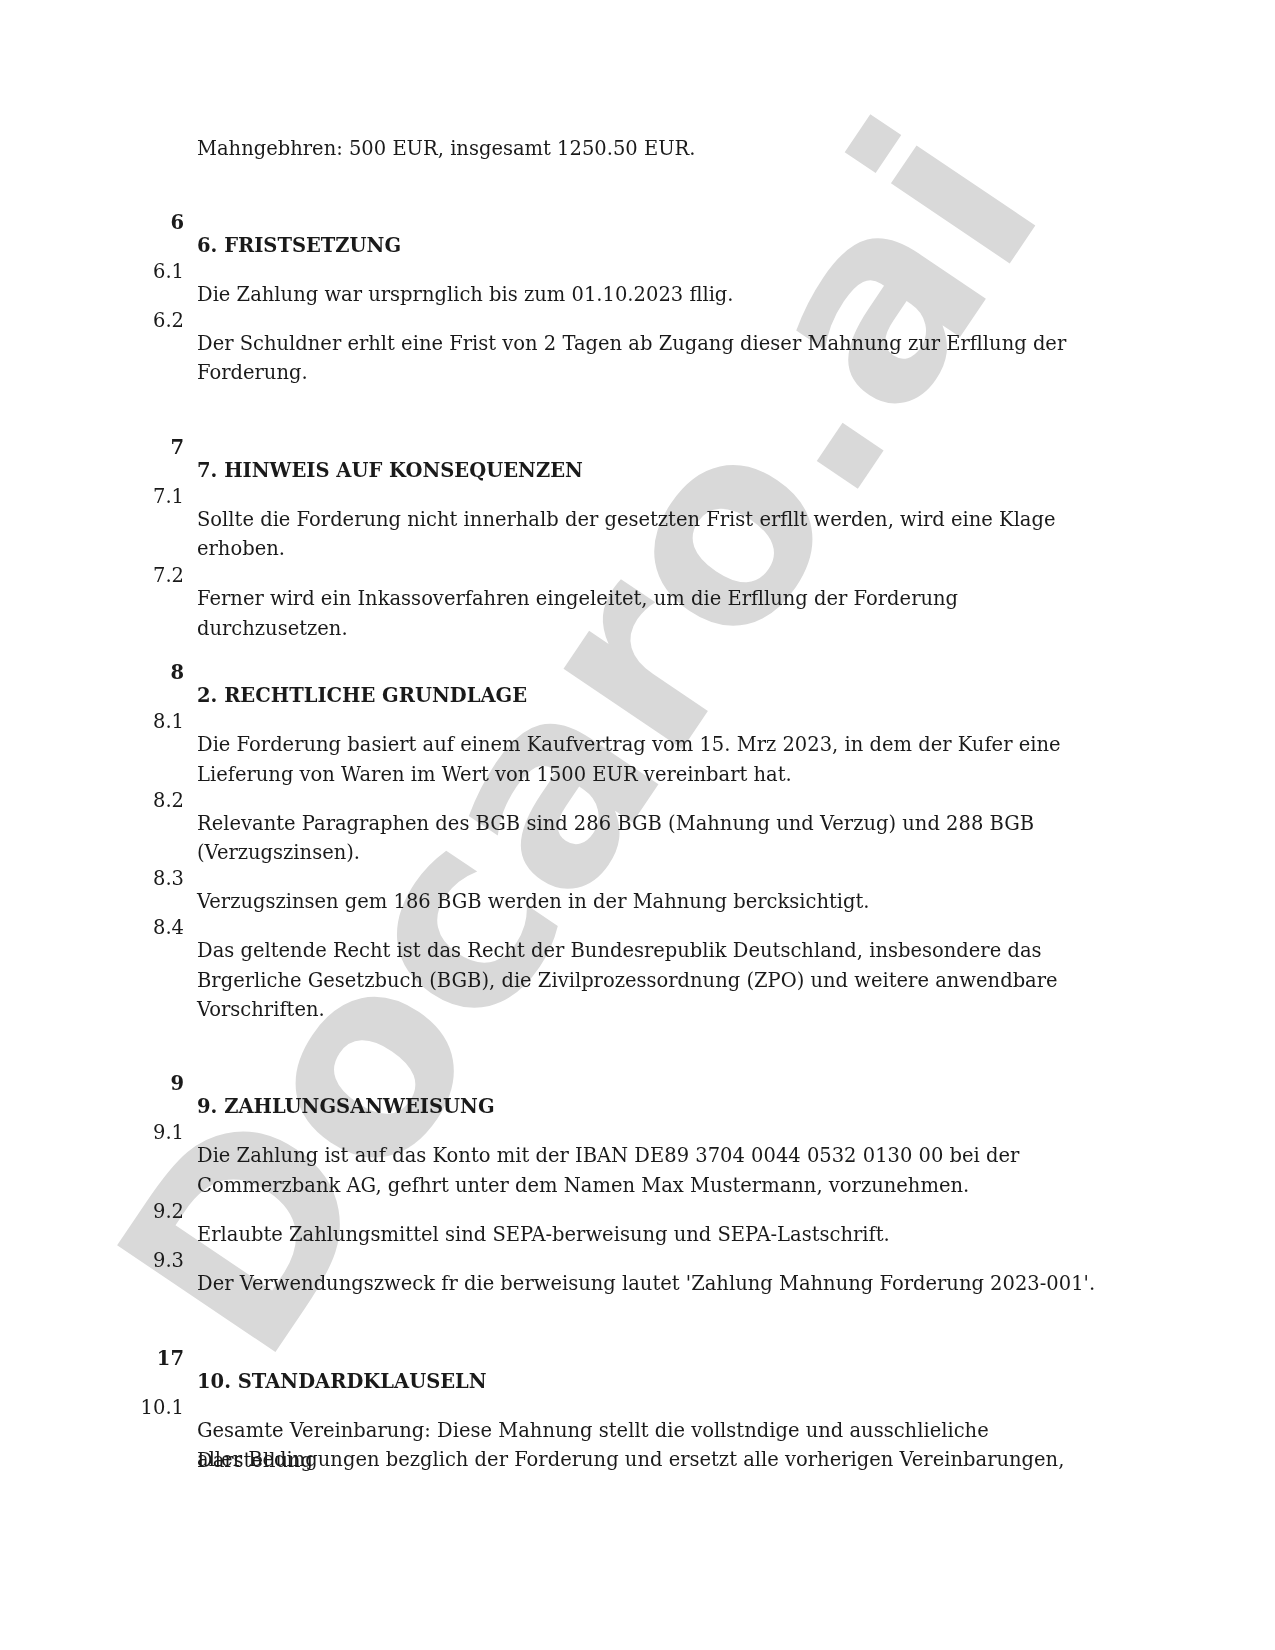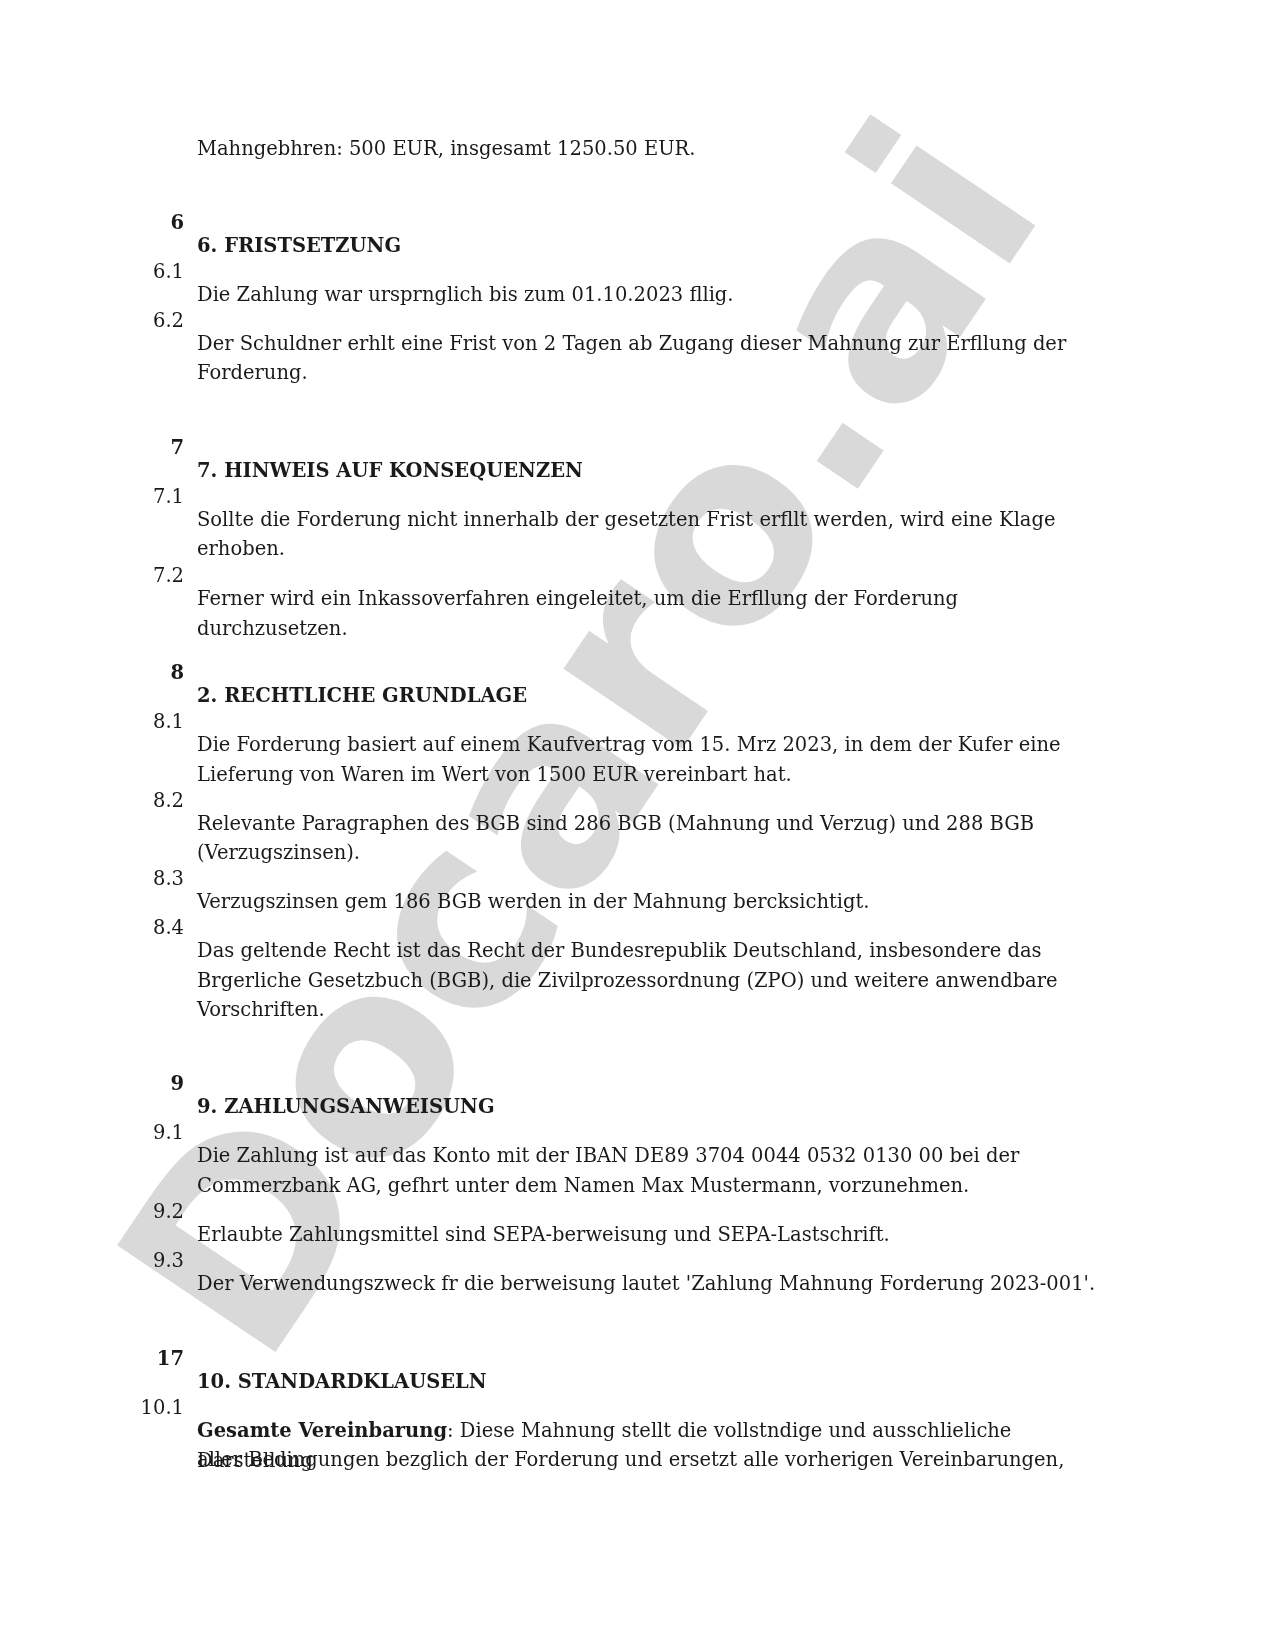--- a/index.html
+++ b/index.html
@@ -7,21 +7,21 @@
          font-family: "DejaVu Serif", "Liberation Serif", serif; color: #1a1a1a; }
   .page { position: absolute; left: 0; top: 0; width: 1275px; height: 1650px; }
   .watermark { position: absolute; left: 0; top: 0; width: 1275px; height: 1650px; z-index: 0; pointer-events: none; }
   .watermark svg { width: 100%; height: 100%; }
   .content { position: absolute; left: 0; top: 0; width: 1275px; z-index: 1; }
   .row { position: absolute; left: 0; width: 1275px; font-size: 19.5px; line-height: 29.5px; }
   .num { position: absolute; left: 0; width: 184px; text-align: right; }
   .txt { position: absolute; left: 197px; width: 900px; margin-top: 23px; }
   .heading { font-weight: bold; }
   .heading .num { font-weight: bold; }
-  b { font-weight: bold; }
+  b { font-weight: normal; }
 </style>
 </head>
 <body>
 
 <div class="page">
 
   <div class="watermark">
     <svg viewBox="0 0 1275 1650" xmlns="http://www.w3.org/2000/svg">
       <text id="wm-text" x="0" y="0" fill="#d9d9d9" font-family="DejaVu Sans, Liberation Sans, sans-serif" font-weight="bold" font-size="262" transform="translate(262 1372) rotate(-56)">Docaro.ai</text>
     </svg>

